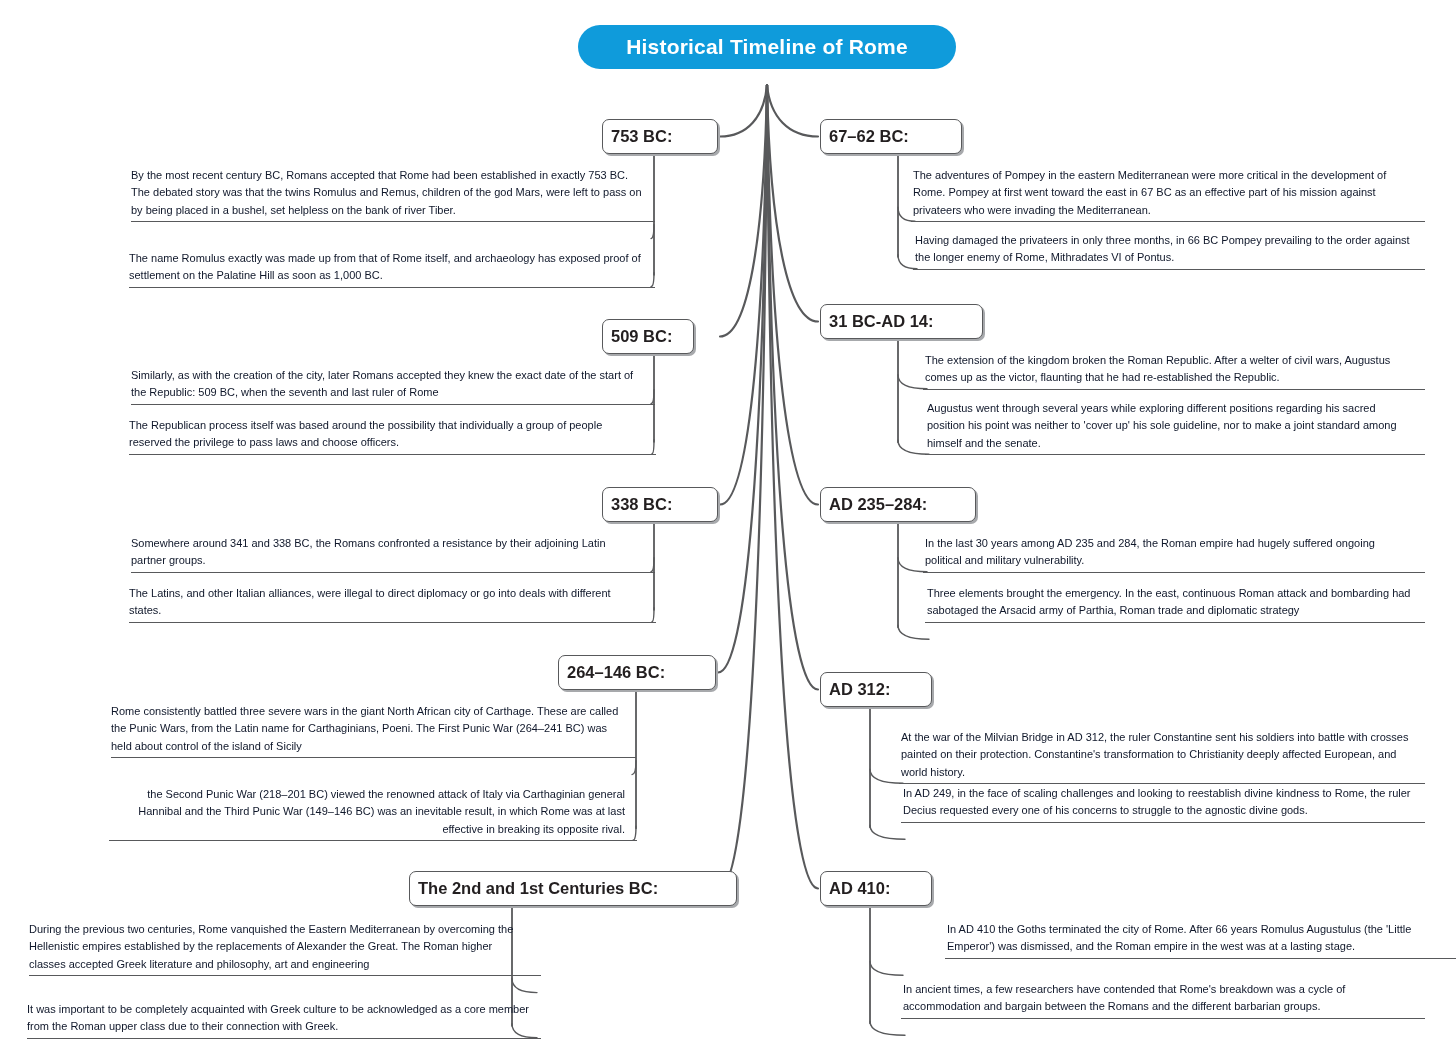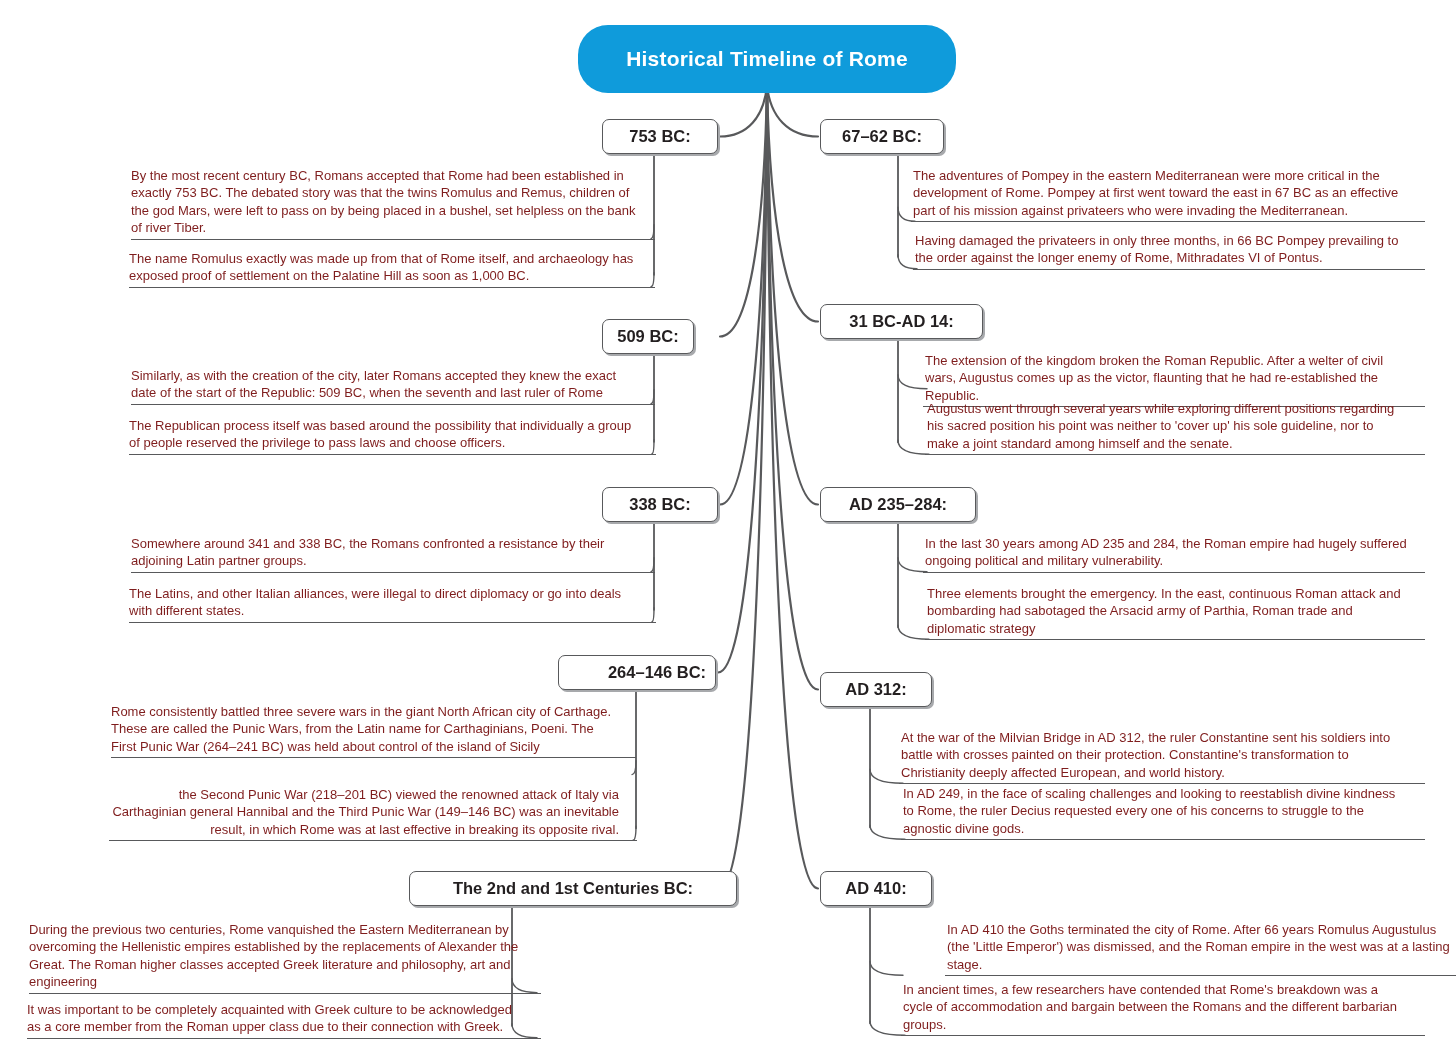--- a/index.html
+++ b/index.html
@@ -27,21 +27,21 @@
     height: 1056px;
     pointer-events: none;
   }
 
   
   .central {
     position: absolute;
     left: 578px;
     top: 25px;
     width: 378px;
-    height: 68px;
+    height: 44px;
     border-radius: 30px;
     background: #0f9bdb;
     display: flex;
     align-items: center;
     justify-content: center;
     z-index: 6;
   }
   .central-label {
     font-size: 21px;
     font-weight: bold;
@@ -62,38 +62,38 @@
     display: flex;
     align-items: center;
     z-index: 5;
   }
   .topic-label {
     font-size: 16.5px;
     font-weight: bold;
     color: #231f20;
     white-space: nowrap;
     width: 100%;
-    text-align: center;
+    text-align: left;
     padding: 0 8px;
     box-sizing: border-box;
   }
 
   
   .sub {
     position: absolute;
     z-index: 4;
     border-bottom: 1.3px solid #58595b;
     box-sizing: border-box;
   }
   .sub-text {
-    font-size: 13px;
+    font-size: 11px;
     line-height: 17.4px;
-    color: #7f1d1d;
+    color: #0f172a;
     display: block;
-    padding: 0 18px 2px 0;
+    padding: 0 12px 2px 0;
   }
   .sub.right .sub-text { padding-left: 2px; }
 </style>
 </head>
 <body>
 
 <div id="map">
 
   <svg id="connectors" viewBox="0 0 1456 1056">
       <path d="M 767 85 C 764.18 116.93, 747.26 136.5, 720 136.5" fill="none" stroke="#58595b" stroke-width="2.2" stroke-linecap="round"></path>
@@ -163,39 +163,39 @@
       </div>
       <div class="topic" style="left: 602px; top: 487px; width: 116px;">
         <span class="topic-label">338 BC:</span>
       </div>
       <div class="sub left" style="left: 131px; top: 535px; width: 524px;">
         <span class="sub-text">Somewhere around 341 and 338 BC, the Romans confronted a resistance by their adjoining Latin partner groups.</span>
       </div>
       <div class="sub left" style="left: 129px; top: 585px; width: 527px;">
         <span class="sub-text">The Latins, and other Italian alliances, were illegal to direct diplomacy or go into deals with different states.</span>
       </div>
-      <div class="topic" style="left: 558px; top: 655px; width: 158px; padding-left: 40px;">
+      <div class="topic" style="left: 558px; top: 655px; width: 158px;">
         <span class="topic-label">264–146 BC:</span>
       </div>
       <div class="sub left" style="left: 111px; top: 703px; width: 525px;">
         <span class="sub-text">Rome consistently battled three severe wars in the giant North African city of Carthage. These are called the Punic Wars, from the Latin name for Carthaginians, Poeni. The First Punic War (264–241 BC) was held about control of the island of Sicily</span>
       </div>
       <div class="sub left" style="left: 109px; top: 786px; width: 528px; text-align: right;">
         <span class="sub-text">the Second Punic War (218–201 BC) viewed the renowned attack of Italy via Carthaginian general Hannibal and the Third Punic War (149–146 BC) was an inevitable result, in which Rome was at last effective in breaking its opposite rival.</span>
       </div>
       <div class="topic" style="left: 390px; top: 871px; width: 328px; margin-left: 19px;">
         <span class="topic-label">The 2nd and 1st Centuries BC:</span>
       </div>
       <div class="sub left" style="left: 29px; top: 921px; width: 512px;">
         <span class="sub-text">During the previous two centuries, Rome vanquished the Eastern Mediterranean by overcoming the Hellenistic empires established by the replacements of Alexander the Great. The Roman higher classes accepted Greek literature and philosophy, art and engineering</span>
       </div>
       <div class="sub left" style="left: 27px; top: 1001px; width: 514px;">
         <span class="sub-text">It was important to be completely acquainted with Greek culture to be acknowledged as a core member from the Roman upper class due to their connection with Greek.</span>
       </div>
-      <div class="topic" style="left: 820px; top: 119px; width: 124px;">
+      <div class="topic" style="left: 820px; top: 119px; width: 142px;">
         <span class="topic-label">67–62 BC:</span>
       </div>
       <div class="sub right" style="left: 911px; top: 167px; width: 514px;">
         <span class="sub-text">The adventures of Pompey in the eastern Mediterranean were more critical in the development of Rome. Pompey at first went toward the east in 67 BC as an effective part of his mission against privateers who were invading the Mediterranean.</span>
       </div>
       <div class="sub right" style="left: 913px; top: 232px; width: 512px;">
         <span class="sub-text">Having damaged the privateers in only three months, in 66 BC Pompey prevailing to the order against the longer enemy of Rome, Mithradates VI of Pontus.</span>
       </div>
       <div class="topic" style="left: 820px; top: 304px; width: 163px;">
         <span class="topic-label">31 BC-AD 14:</span>

